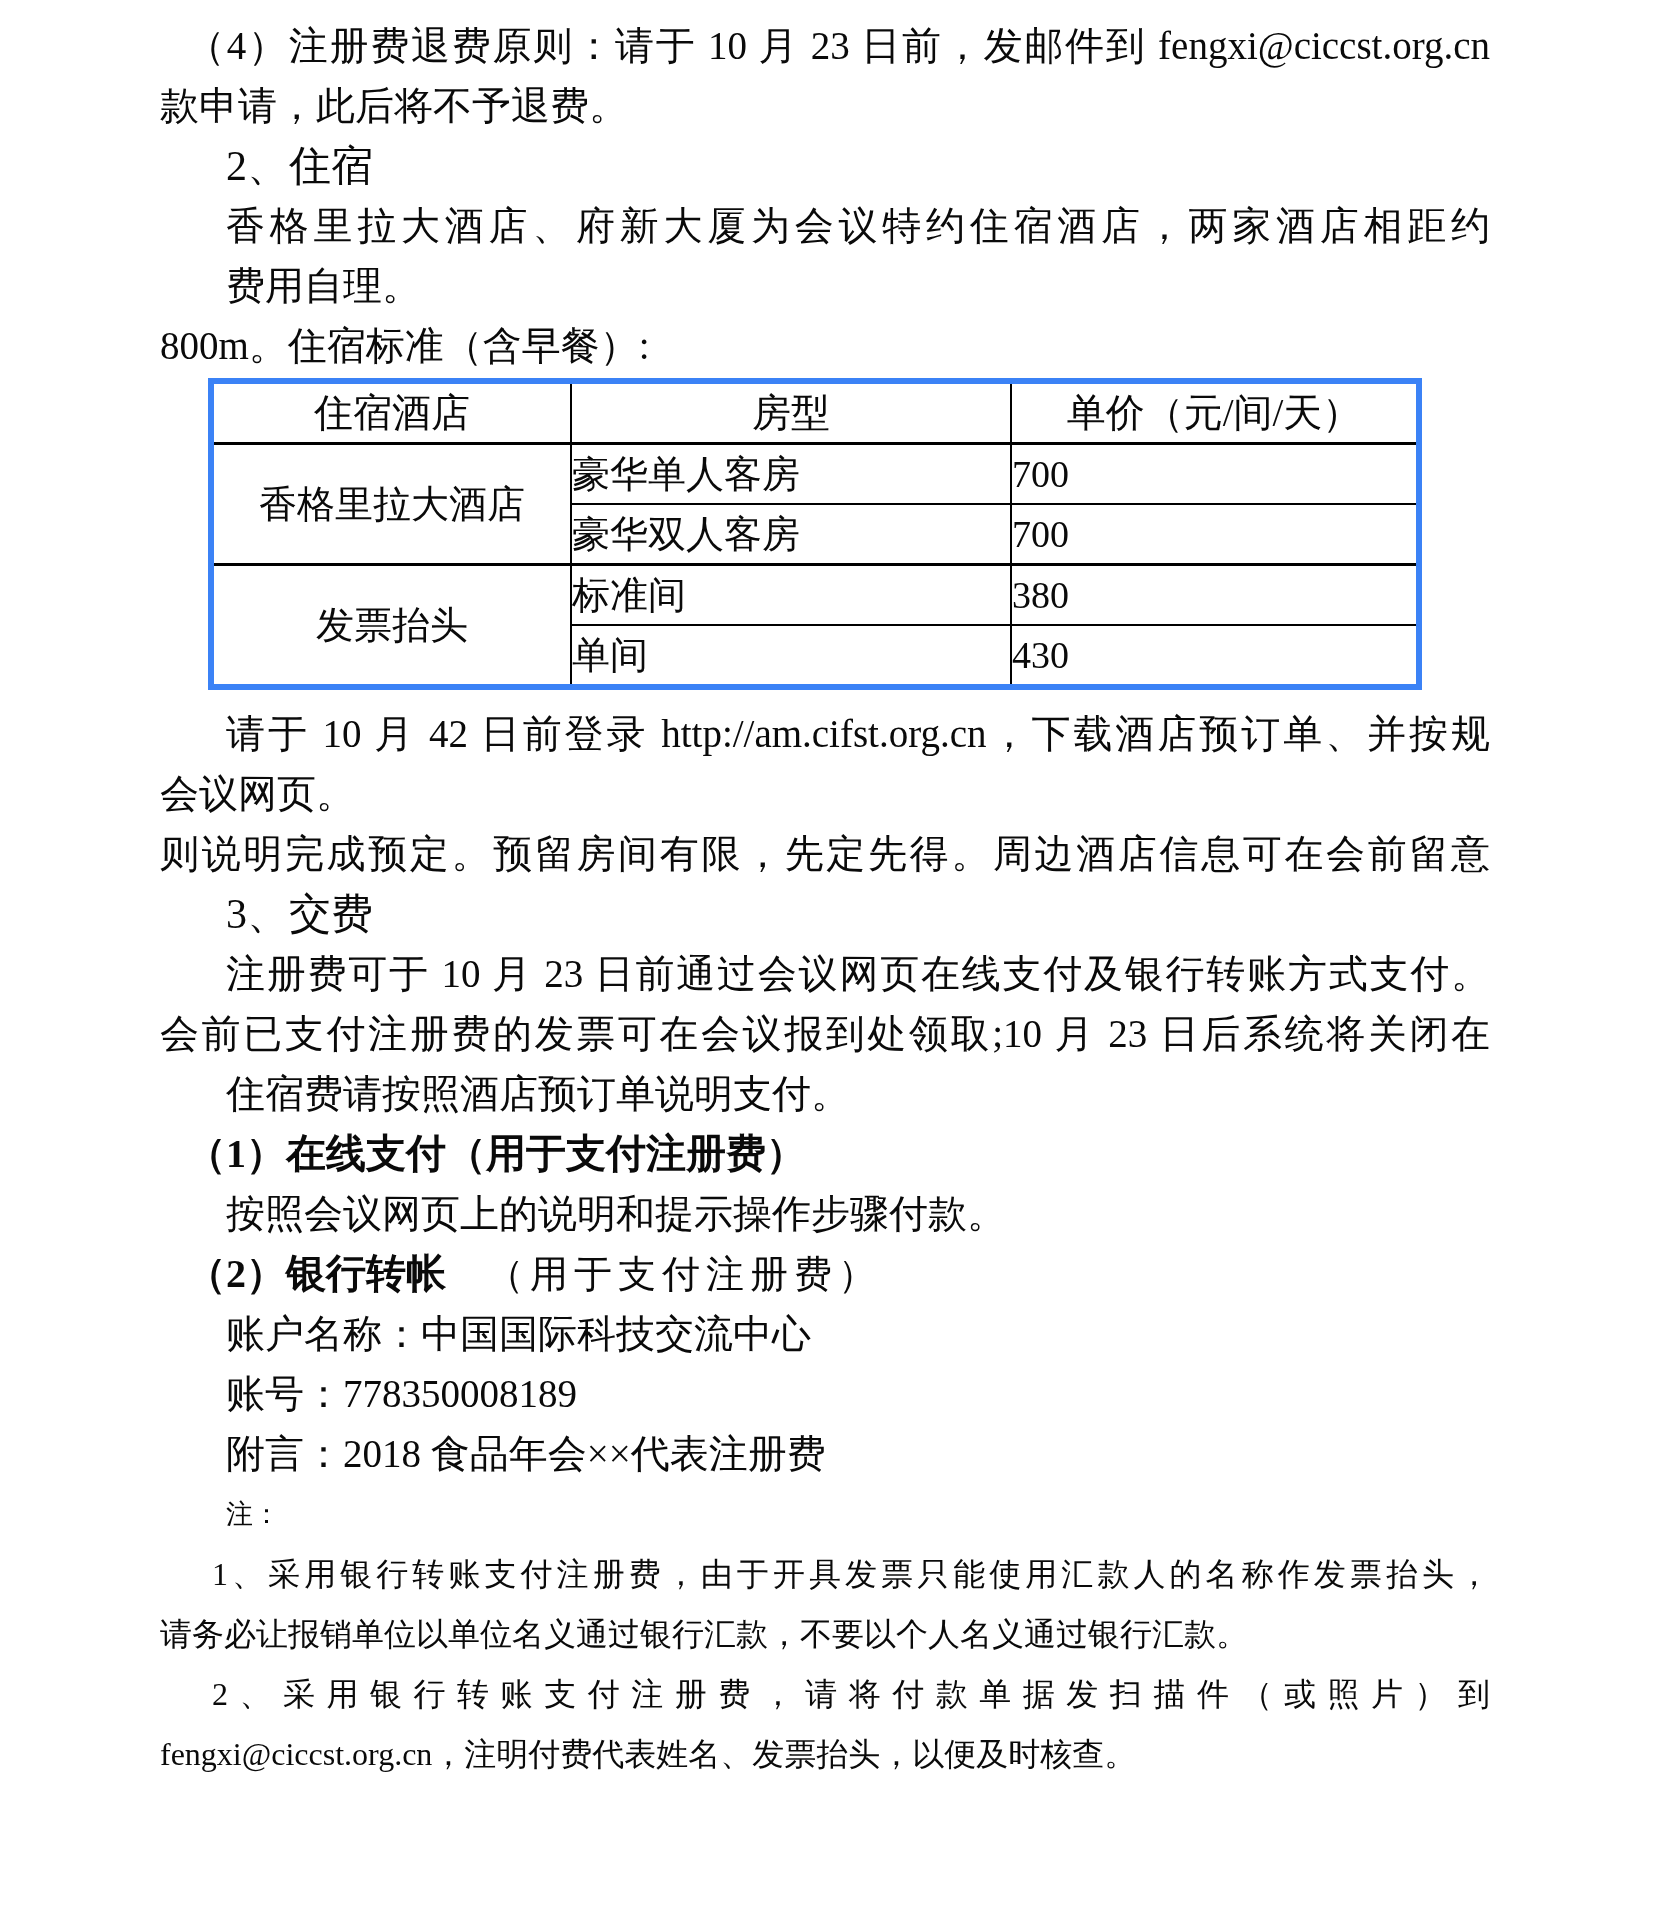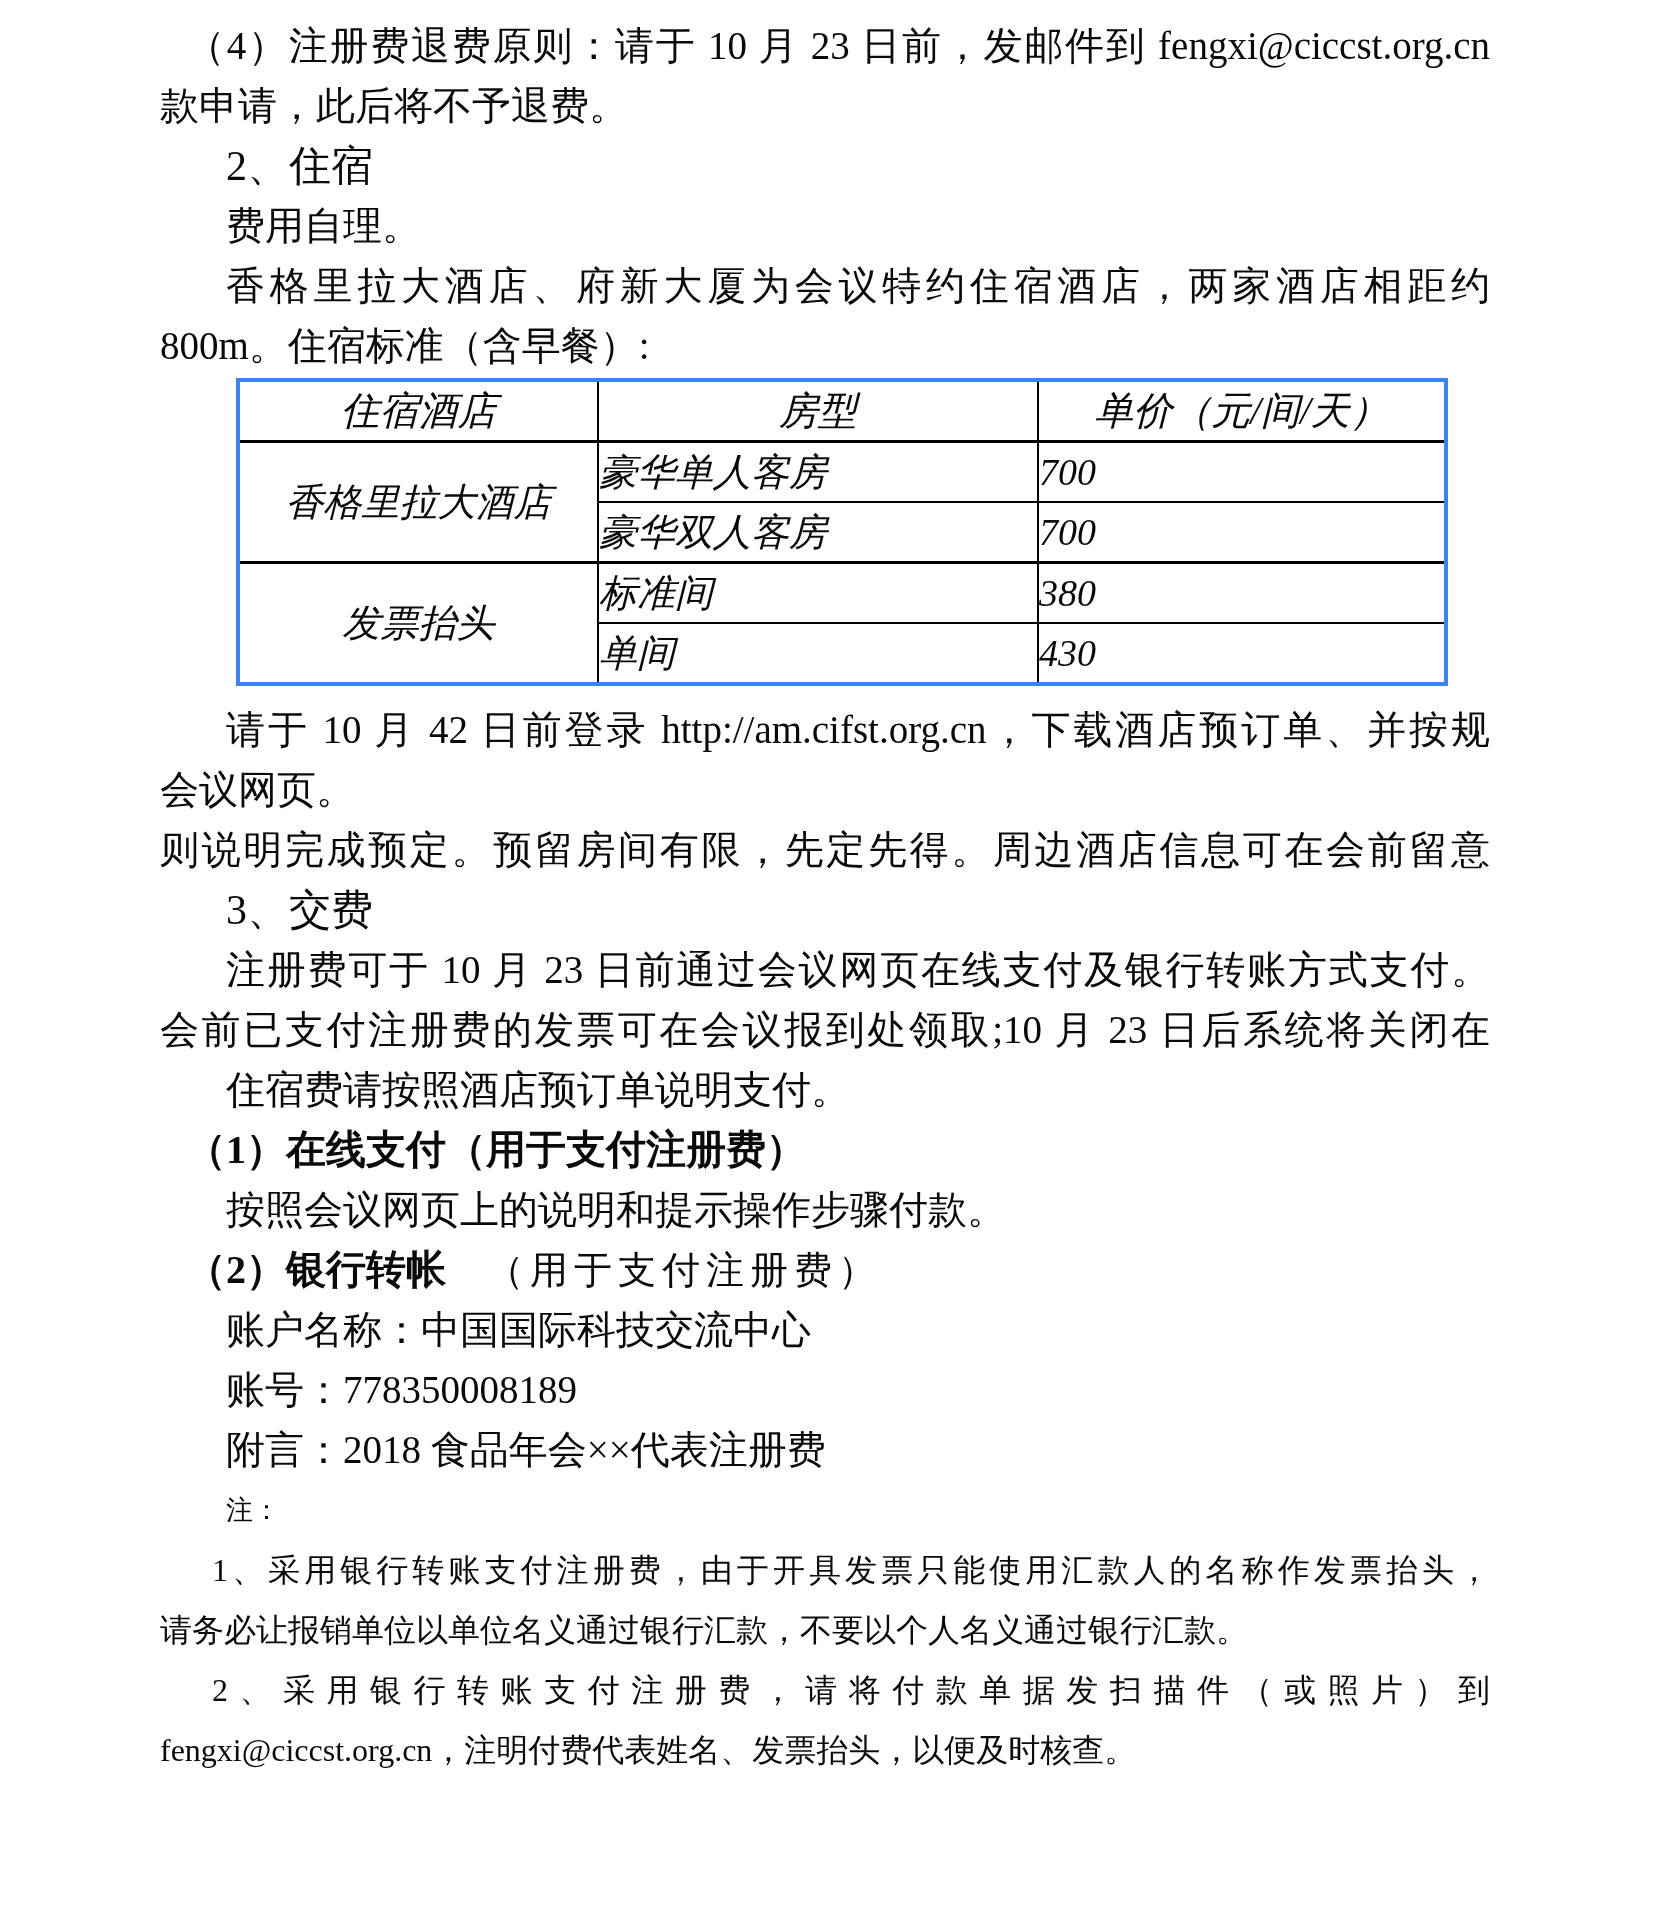--- a/index.html
+++ b/index.html
@@ -50,24 +50,23 @@
     height: 60px;
     line-height: 60px;
   }
   .note-label {
     font-size: 27px;
   }
   table.rates {
     border-collapse: collapse;
     table-layout: fixed;
     width: 1208px;
-    margin: 2px 0 14px 76px;
-    border: 4px solid #3b82f6;
+    margin: 2px 0 14px 48px;
+    border: 6px solid #3b82f6;
     font-size: 38px;
-    font-style: italic;
   }
   table.rates th, table.rates td {
     border: 2px solid #000000;
     height: 58px;
     padding: 0;
     font-weight: normal;
     vertical-align: middle;
   }
   table.rates th {
     border-bottom-width: 3px;
@@ -86,22 +85,22 @@
 </style>
 </head>
 <body>
 
 <div class="page">
 
   <div class="line indent-p j">（4）注册费退费原则：请于 10 月 23 日前，发邮件到 fengxi@ciccst.org.cn 提出退</div>
   <div class="line">款申请，此后将不予退费。</div>
 
   <div class="line indent h1">2、住宿</div>
+  <div class="line indent j">香格里拉大酒店、府新大厦为会议特约住宿酒店，两家酒店相距约</div>
   <div class="line indent">费用自理。</div>
-  <div class="line indent j">香格里拉大酒店、府新大厦为会议特约住宿酒店，两家酒店相距约</div>
   <div class="line">800m。住宿标准（含早餐）:</div>
 
   <table class="rates">
     <colgroup>
         <col class="c1">
         <col class="c2">
         <col class="c3">
       </colgroup>
     <thead>
       <tr>

